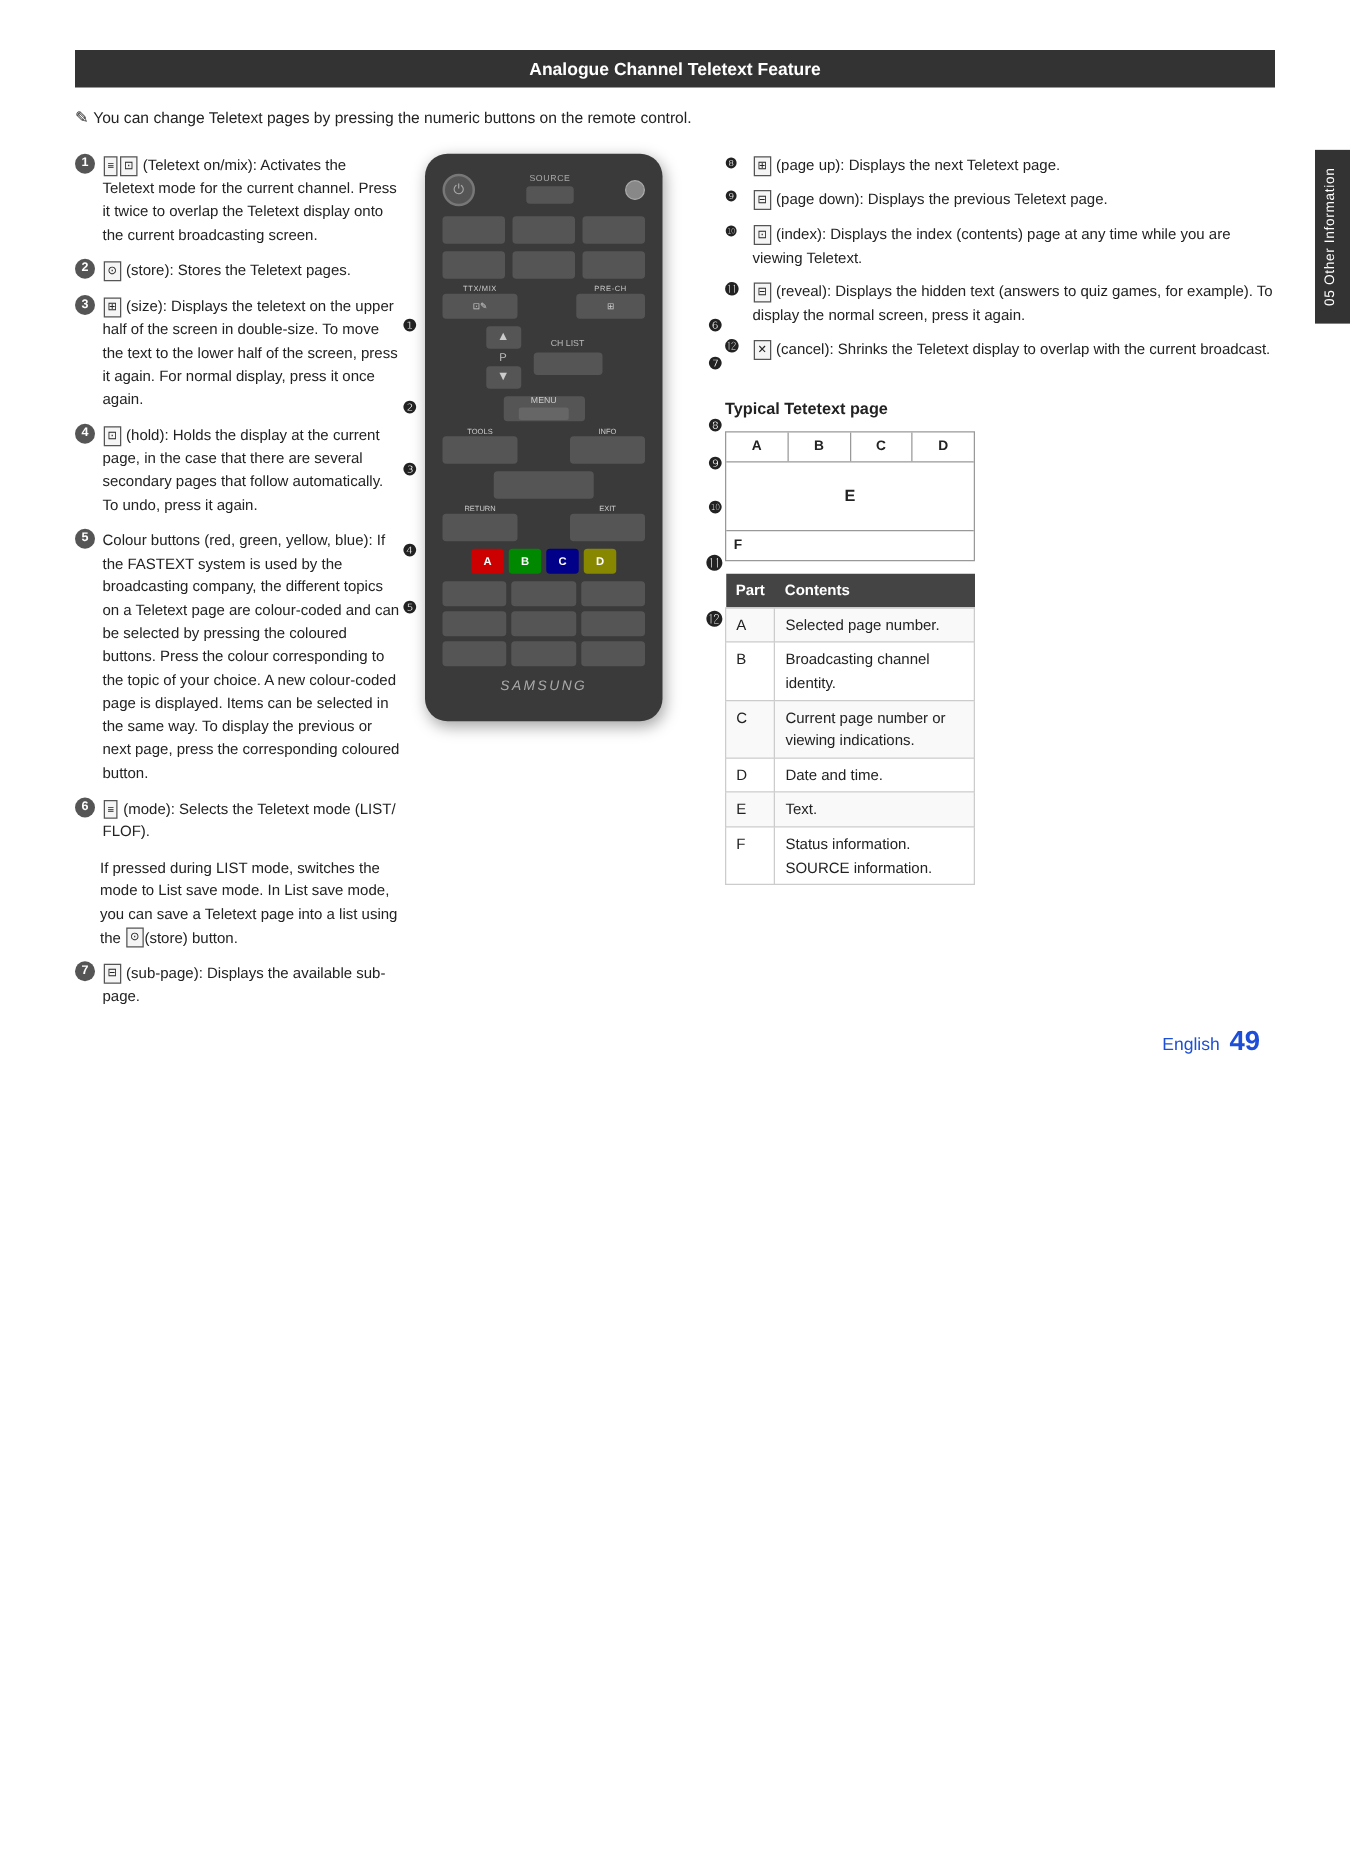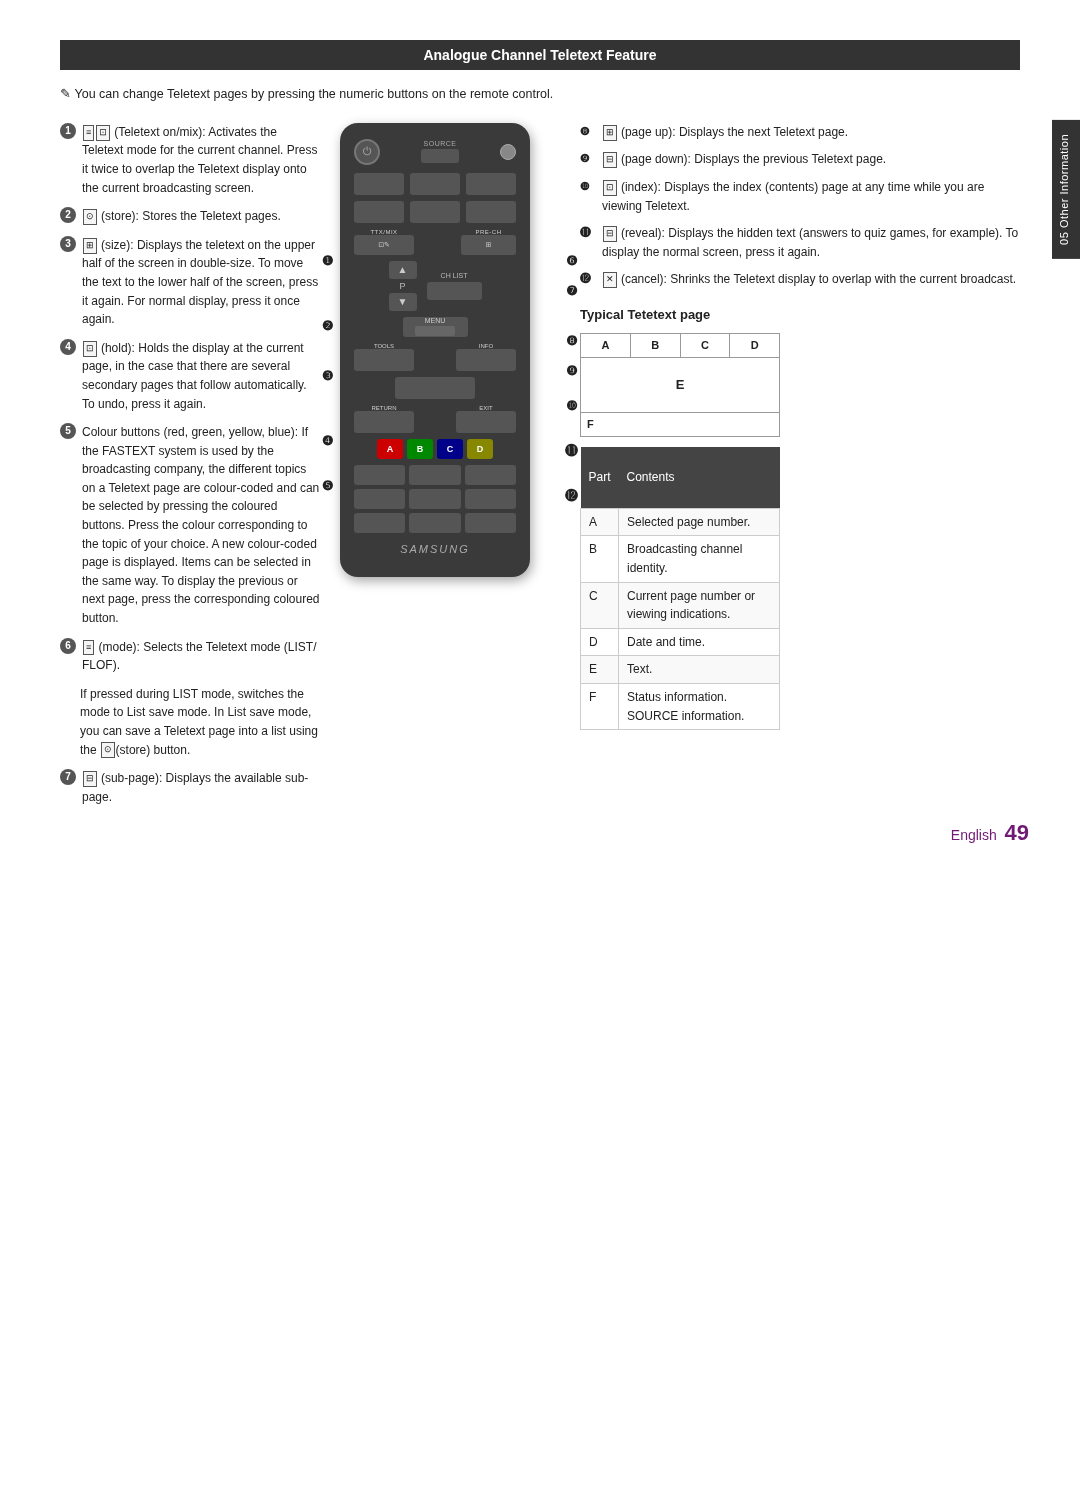--- a/index.html
+++ b/index.html
@@ -394,21 +394,21 @@
 
     .right-num {
       font-weight: bold;
       min-width: 16px;
       font-size: 11px;
       color: #222;
     }
 
     
     .teletext-section {
-      margin-top: 16px;
+      margin-top: 28px;
     }
 
     .teletext-title {
       font-weight: bold;
       font-size: 13px;
       margin-bottom: 8px;
     }
 
     .teletext-box {
       width: 200px;
@@ -453,23 +453,23 @@
     .info-table {
       width: 200px;
       border-collapse: collapse;
       margin-top: 10px;
       font-size: 12px;
     }
 
     .info-table th {
       background: #444;
       color: #fff;
-      padding: 21px 8px;
+      padding: 4px 8px;
       text-align: left;
-      font-weight: normal;
+      font-weight: bold;
     }
 
     .info-table td {
       padding: 4px 8px;
       border: 1px solid #ccc;
       vertical-align: top;
     }
 
     .info-table tr:nth-child(odd) td {
       background: #f9f9f9;
@@ -487,23 +487,23 @@
       writing-mode: vertical-rl;
       text-orientation: mixed;
       transform: rotate(180deg);
       padding: 14px 6px;
       letter-spacing: 0.5px;
     }
 
     .footer-bar {
       position: absolute;
       bottom: 30px;
-      right: 51px;
+      right: 72px;
       font-size: 14px;
-      color: #701a75;
+      color: #1d4ed8;
     }
 
     .footer-bar strong {
       font-size: 22px;
       font-weight: bold;
     }
 
     
     .remote-wrapper {
       position: relative;

